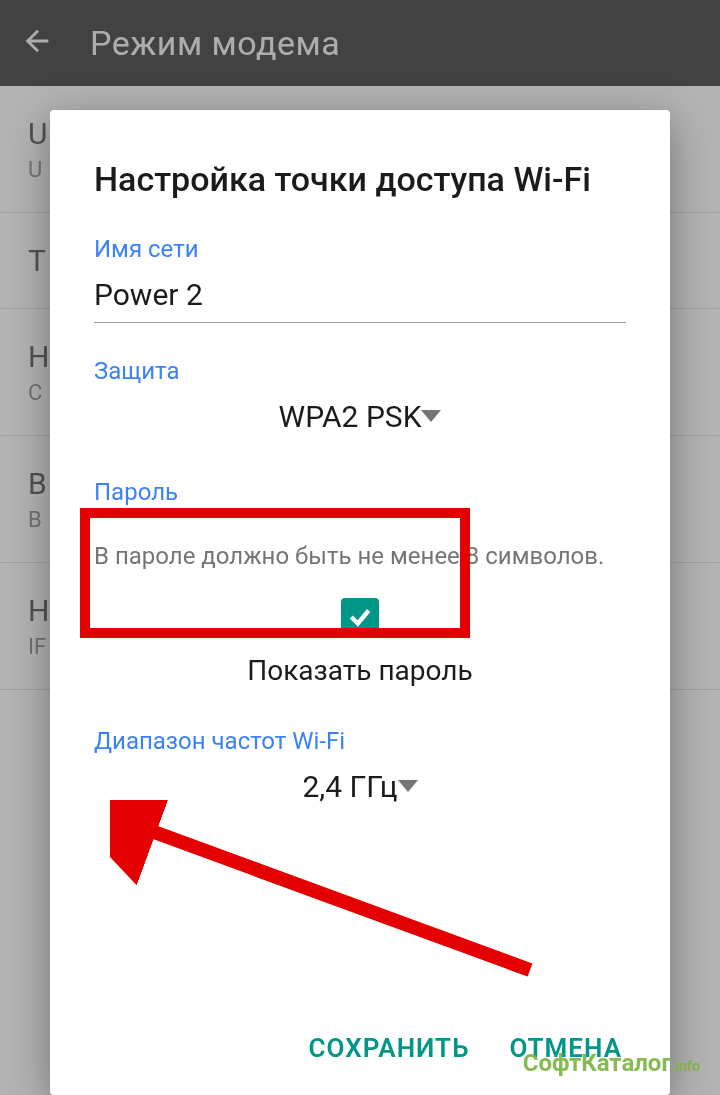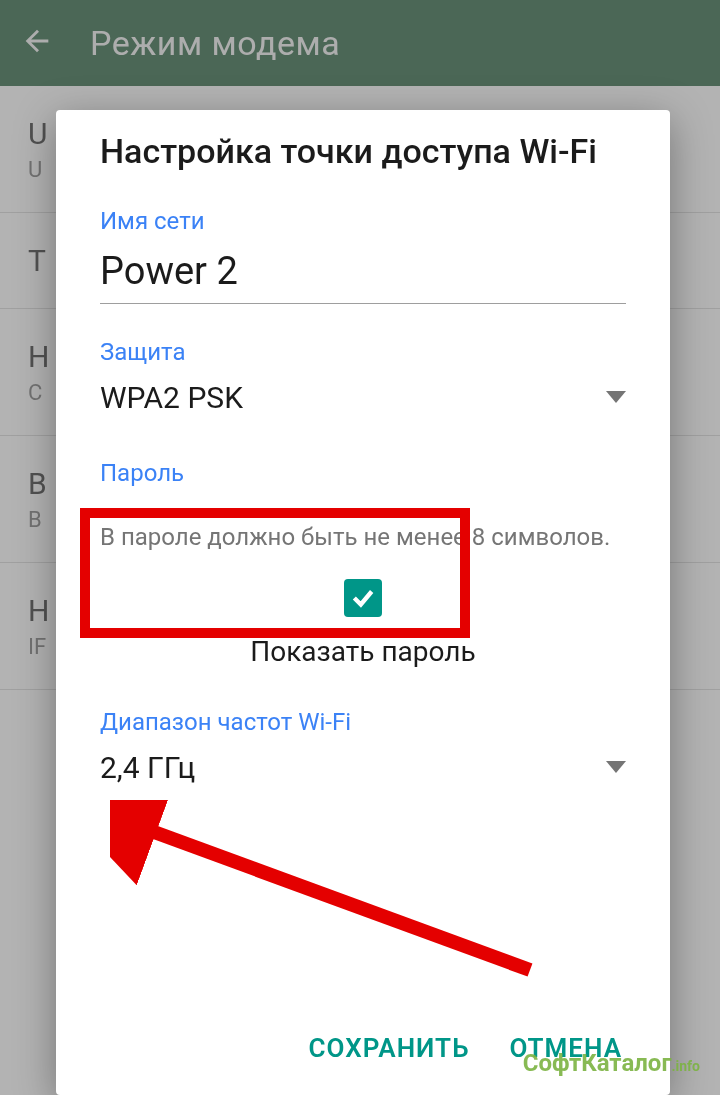--- a/index.html
+++ b/index.html
@@ -7,21 +7,21 @@
   body { background: #ffffff; position: relative; }
 
   
   .page {
     position: absolute; inset: 0;
     background: #fafafa;
     filter: none;
   }
   .toolbar {
     height: 86px;
-    background: #14532d;
+    background: #000000;
     display: flex; align-items: center;
     padding: 0 20px;
     gap: 36px;
     color: #eeeeee;
   }
   .toolbar svg { width: 34px; height: 34px; fill: #eeeeee; }
   .toolbar-title { font-size: 34px; font-weight: 400; letter-spacing: .5px; color: #eeeeee; }
 
   .list { display: flex; flex-direction: column; }
   .row {
@@ -39,50 +39,50 @@
   }
 
   
   .dialog {
     position: absolute;
     left: 50px; right: 50px; top: 110px;
     bottom: 0;
     background: #ffffff;
     border-radius: 4px;
     box-shadow: 0 10px 40px rgba(0,0,0,0.35);
-    padding: 20px 44px 20px 44px;
-    display: flex; flex-direction: column; margin-left: 6px;
+    padding: 48px 44px 20px 44px;
+    display: flex; flex-direction: column;
   }
   .dialog-title {
     font-size: 34px;
     font-weight: 500;
     color: #1b1b1b;
     line-height: 1.25;
     margin-bottom: 34px;
   }
 
   .field { margin-bottom: 34px; position: relative; }
   .field-label {
     font-size: 24px;
     color: #3b82f6;
     margin-bottom: 8px;
   }
   .field-input {
     width: 100%;
     border: none;
     border-bottom: 1px solid #9e9e9e;
-    font-size: 38px;
+    font-size: 30px;
     color: #1b1b1b;
     padding: 6px 0 10px 0;
     background: transparent;
     outline: none;
     font-family: inherit;
   }
   .field-select {
-    display: flex; align-items: center; justify-content: space-between;
+    display: flex; align-items: center; justify-content: center;
     font-size: 30px;
     color: #1b1b1b;
     padding: 6px 0 10px 0;
   }
   .caret {
     width: 0; height: 0;
     border-left: 10px solid transparent;
     border-right: 10px solid transparent;
     border-top: 12px solid #757575;
   }

